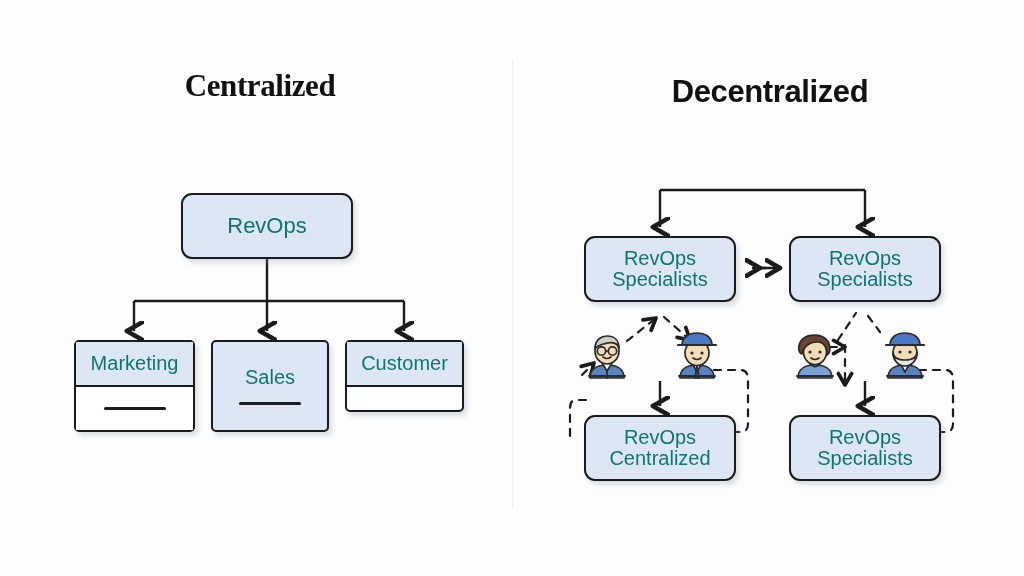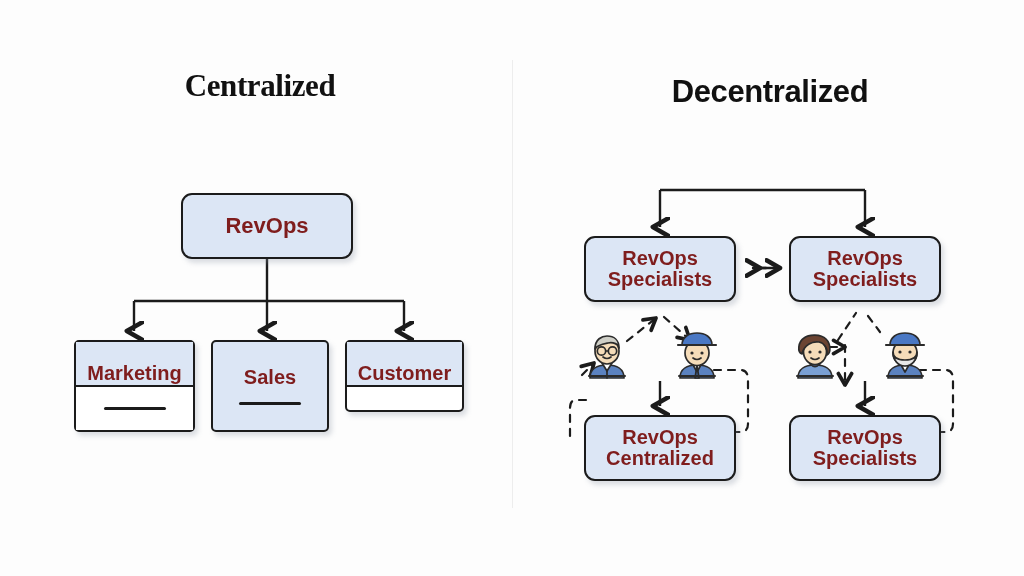--- a/index.html
+++ b/index.html
@@ -38,22 +38,22 @@
   .node {
     position: absolute;
     box-sizing: border-box;
     border: 2.5px solid #1b1b1b;
     background: #dce6f5;
     box-shadow: 3px 4px 5px rgba(140,150,165,0.30);
     display: flex;
     flex-direction: column;
     align-items: center;
     justify-content: center;
-    color: #7f1d1d;
-    font-weight: bold;
+    color: #0f766e;
+    font-weight: normal;
     text-align: center;
   }
   .node.rounded { border-radius: 11px; }
   .node.squarish { border-radius: 5px; }
 
   .node-line {
     font-size: 20px;
     line-height: 1.06;
     white-space: nowrap;
   }
@@ -69,21 +69,21 @@
     justify-content: flex-start;
     padding: 0;
     background: #ffffff;
   }
   .split .band {
     width: 100%;
     background: #dce6f5;
     border-bottom: 2.5px solid #1b1b1b;
     box-sizing: border-box;
     display: flex;
-    align-items: flex-end;
+    align-items: center;
     justify-content: center;
     font-size: 20px;
   }
   .split .body {
     width: 100%;
     flex: 1;
     display: flex;
     align-items: center;
     justify-content: center;
     font-size: 20px;

